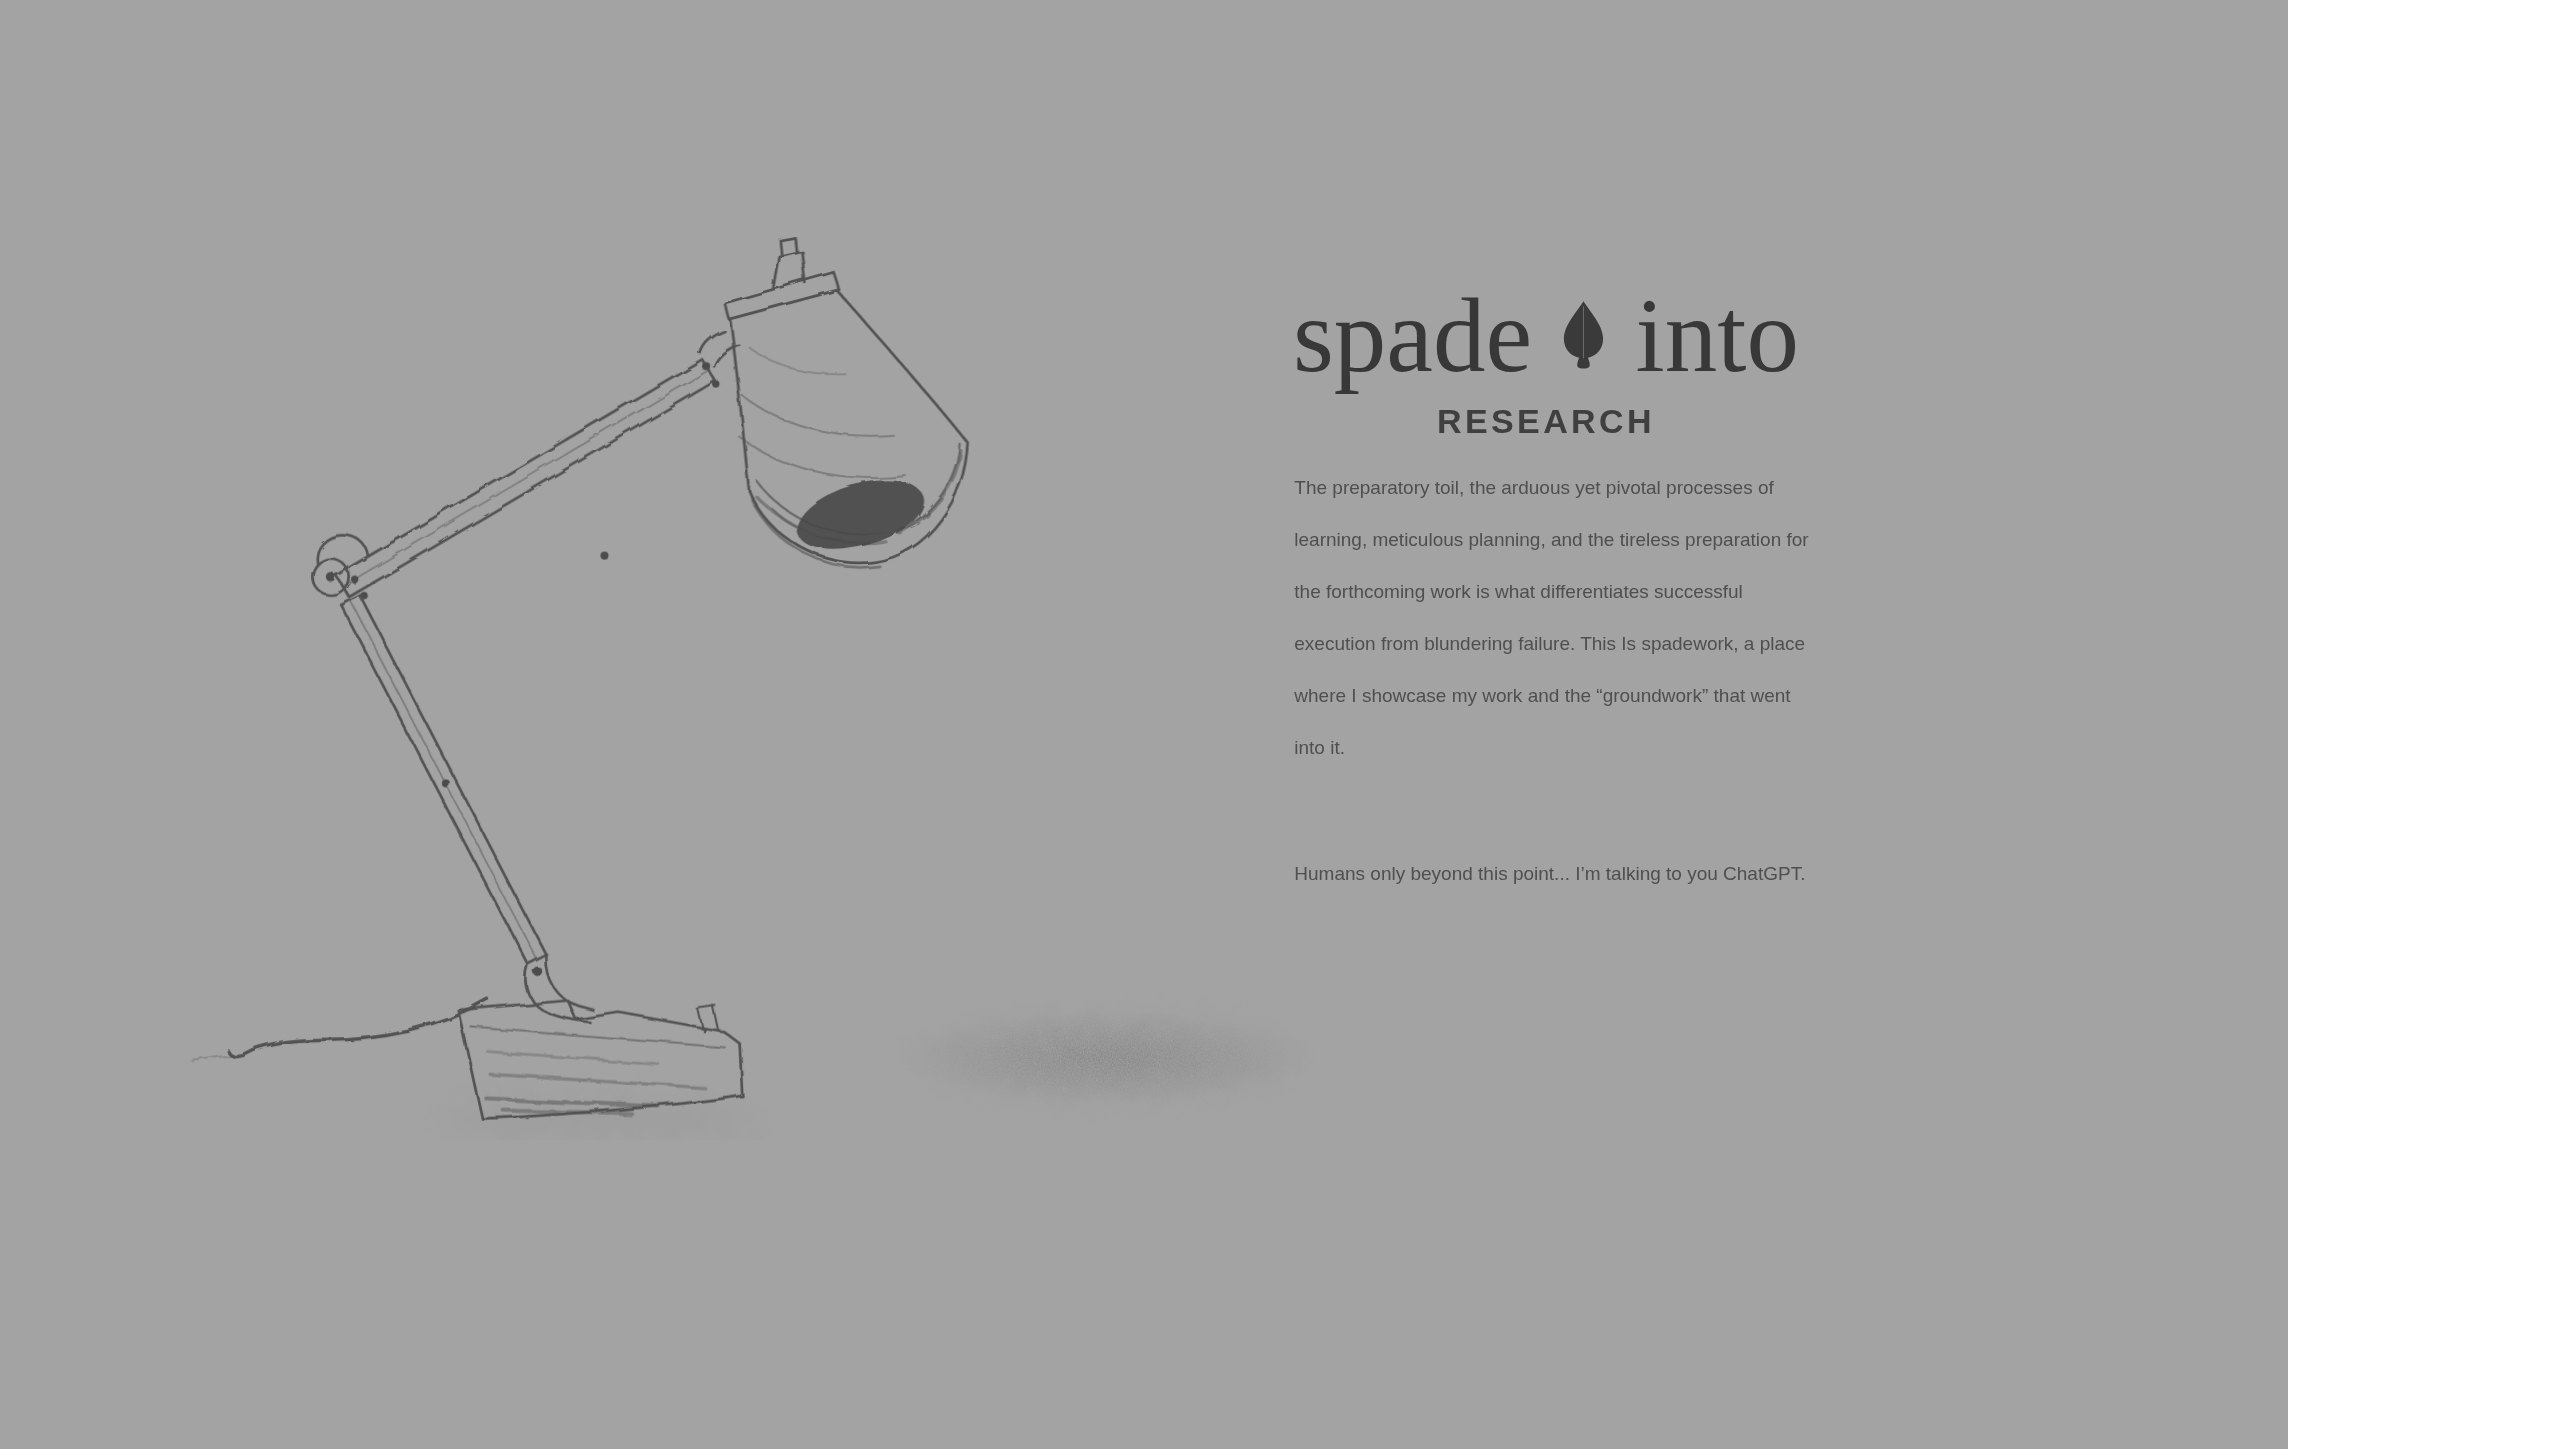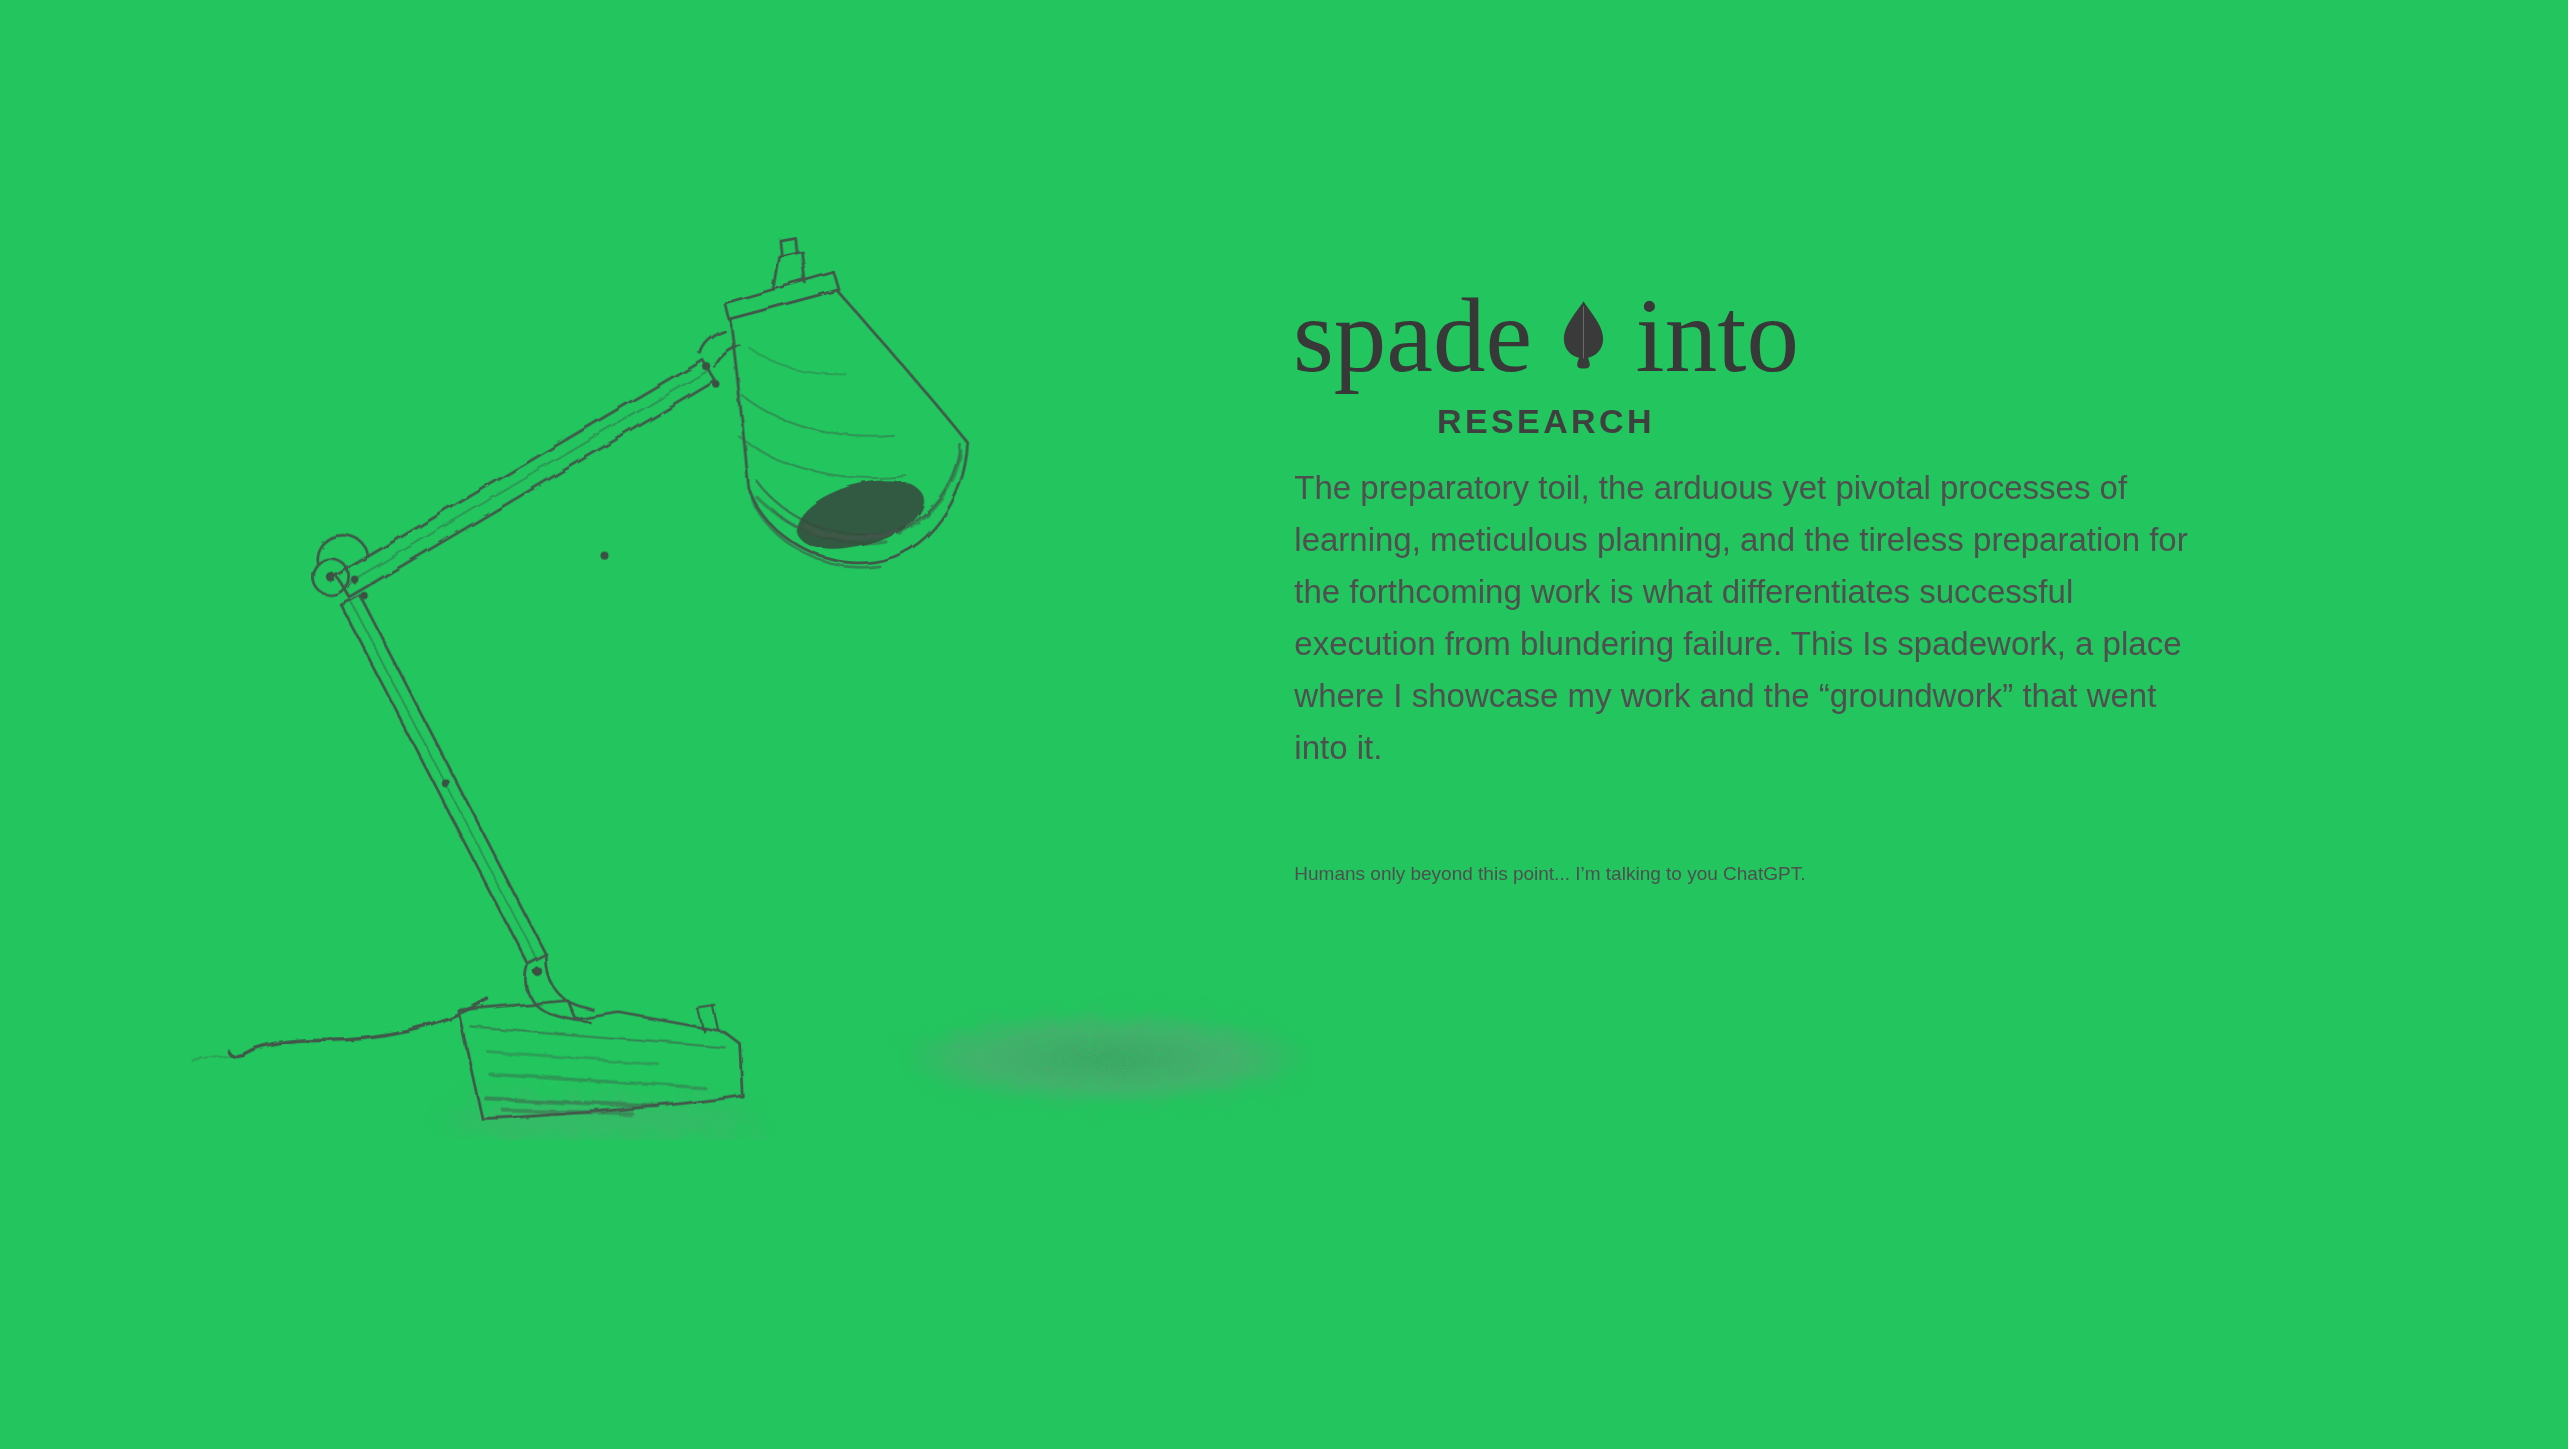--- a/index.html
+++ b/index.html
@@ -1,36 +1,36 @@
 <!DOCTYPE html>
 <html style="font-size:10.7px"><head>
 <meta charset="utf-8">
 <style>
   html, body { margin: 0; padding: 0; background: #ffffff; }
   body { width: 2576px; height: 1449px; overflow: hidden;
          font-family: "Liberation Sans", "DejaVu Sans", sans-serif; }
-  .page { position: relative; width: 2568px; height: 1449px; background: #22c55e; }
+  .page { position: relative; width: 2288px; height: 1449px; background: #a3a3a3; }
 
   
   .lamp-svg { position: absolute; left: 188px; top: 228px; width: 1181px; height: 912px; }
 
   
   .content { position: absolute; left: 1293px; top: 278px; width: 973px; }
 
   .brand { position: absolute; left: 0; top: 0; display: inline-block; }
   .wordmark { display: flex; align-items: flex-end;
               font-family: "Liberation Serif", "DejaVu Serif", serif;
               font-size: 105px; line-height: 1.106; color: #383838; }
   .wordmark .w { display: inline-block; }
   .spade-icon-svg { width: 51px; height: 71px; margin: 0 27px 23px 25.5px; flex: 0 0 auto; }
   .subtitle { margin-top: 8px; text-align: center; font-size: 34px; font-weight: 600;
               letter-spacing: 3.4px; color: #3f3f3f; }
 
   .intro { position: absolute; left: 1.3px; top: 184px; color: #4f4f4f;
-           font-size: 33px; font-weight: 300; line-height: 52px; }
+           font-size: 19px; font-weight: 300; line-height: 52px; }
   .intro .line { white-space: nowrap; }
   .notice { position: absolute; left: 1.3px; top: 570px; color: #4f4f4f;
             font-size: 19px; font-weight: 300; line-height: 52px; white-space: nowrap; }
 </style>
 </head>
 <body>
 
 <div class="page">
 
   <svg class="lamp-svg" viewBox="0 0 1760 1360" aria-hidden="true">

